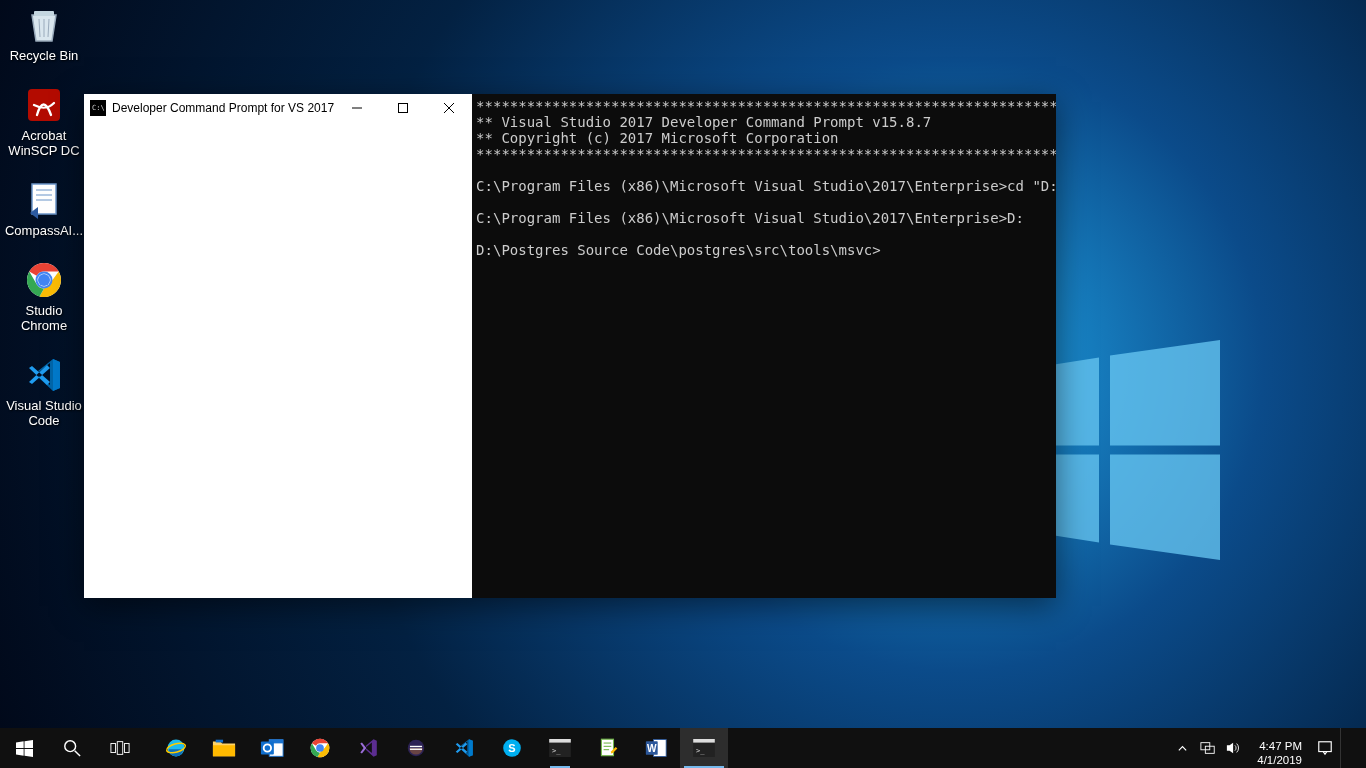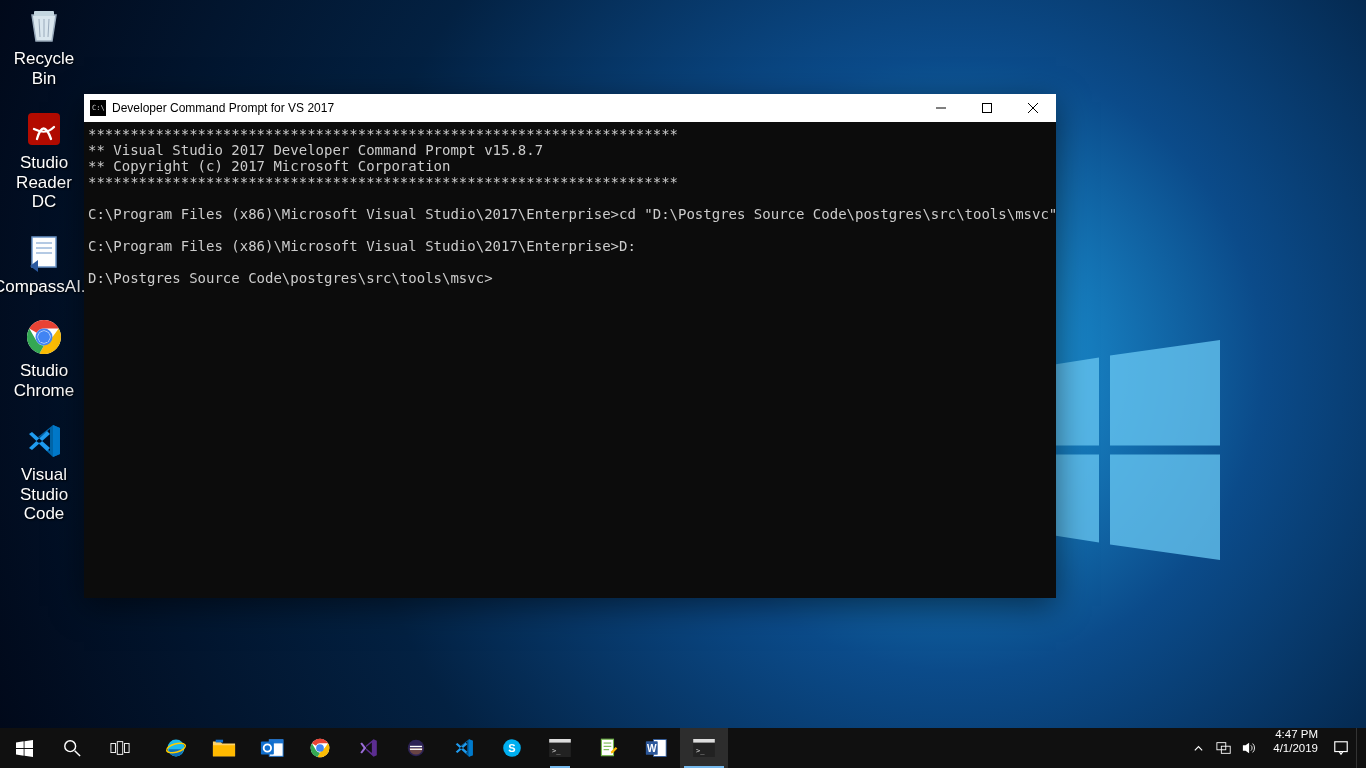--- a/index.html
+++ b/index.html
@@ -13,35 +13,35 @@
     position:absolute; left:1000px; top:340px; width:220px; height:220px;
     opacity:.9;
   }
   .winlogo svg { width:100%; height:100%; }
   .desk-icons {
     position:absolute; left:6px; top:4px; width:90px;
     display:flex; flex-direction:column; gap:20px;
   }
   .desk-icon {
     width:76px; display:flex; flex-direction:column; align-items:center;
-    color:#fff; font-size:17px; text-align:center; text-shadow:1px 1px 2px #000;
+    color:#fff; font-size:13px; text-align:center; text-shadow:1px 1px 2px #000;
     cursor:pointer;
   }
   .desk-icon .img { width:42px; height:42px; display:flex; align-items:center; justify-content:center; }
   .desk-icon .lbl { margin-top:3px; line-height:1.15; }
   .desk-icons-col2 {
     position:absolute; left:86px; top:4px; width:80px;
     display:flex; flex-direction:column; gap:20px;
   }
 
   
   .window {
     position:absolute; left:84px; top:94px; width:972px; height:504px;
     background:#fff; box-shadow:0 8px 30px rgba(0,0,0,.5);
-    display:flex; flex-direction:column;justify-content:space-between;
+    display:flex; flex-direction:row;justify-content:space-between;
   }
   .titlebar {
     height:28px; background:#fff; display:flex; align-items:center;
     padding-left:6px; font-size:12px; color:#000;
   }
   .titlebar .appicon { width:16px; height:16px; margin-right:6px; background:#000; position:relative; }
   .titlebar .appicon::after{content:"C:\\"; color:#ccc; font:7px/16px monospace; position:absolute; left:2px;}
   .titlebar .spacer { flex:1; }
   .winbtn {
     width:46px; height:28px; display:flex; align-items:center; justify-content:center;
@@ -68,21 +68,21 @@
   }
   .tbtn.active { background:rgba(255,255,255,.12); }
   .tbtn.active::after{
     content:""; position:absolute; bottom:0; left:4px; right:4px; height:2px;
     background:#76b9ed;
   }
   .tbtn.running::after{
     content:""; position:absolute; bottom:0; left:14px; right:14px; height:2px;
     background:#76b9ed;
   }
-  .tray { margin-left:auto; display:flex; align-items:flex-start; padding-right:4px; gap:4px; }
+  .tray { margin-left:auto; display:flex; align-items:flex-end; padding-right:20px; gap:4px; }
   .tray .tico { width:22px; height:40px; display:flex; align-items:center; justify-content:center; font-size:14px; cursor:pointer; }
   .clock { font-size:11.5px; line-height:1.2; text-align:right; padding:0 8px; cursor:pointer; }
   .showdesk { width:6px; height:40px; border-left:1px solid #333; cursor:pointer; }
 
   
   svg { display:block; }
 </style>
 </head>
 <body>
 
@@ -112,21 +112,21 @@
       </div>
       <div class="lbl">Recycle Bin</div>
     </div>
     <div class="desk-icon">
       <div class="img">
         <svg width="40" height="40" viewBox="0 0 40 40">
             <rect x="4" y="4" width="32" height="32" rx="4" fill="#b30b00"></rect>
             <path d="M13 30c4-14 9-14 14 0M10 20c8 4 14 4 20-2" stroke="#fff" stroke-width="2.3" fill="none" stroke-linecap="round"></path>
           </svg>
       </div>
-      <div class="lbl">Studio Reader DC</div>
+      <div class="lbl">Acrobat WinSCP DC</div>
     </div>
     <div class="desk-icon">
       <div class="img">
         <svg width="40" height="40" viewBox="0 0 40 40">
             <rect x="8" y="4" width="24" height="30" fill="#fff" stroke="#6b95c9" stroke-width="1.5"></rect>
             <line x1="12" y1="10" x2="28" y2="10" stroke="#6b95c9"></line>
             <line x1="12" y1="15" x2="28" y2="15" stroke="#6b95c9"></line>
             <line x1="12" y1="20" x2="28" y2="20" stroke="#6b95c9"></line>
             <polygon points="6,33 14,27 14,39" fill="#2c5aa0"></polygon>
           </svg>

